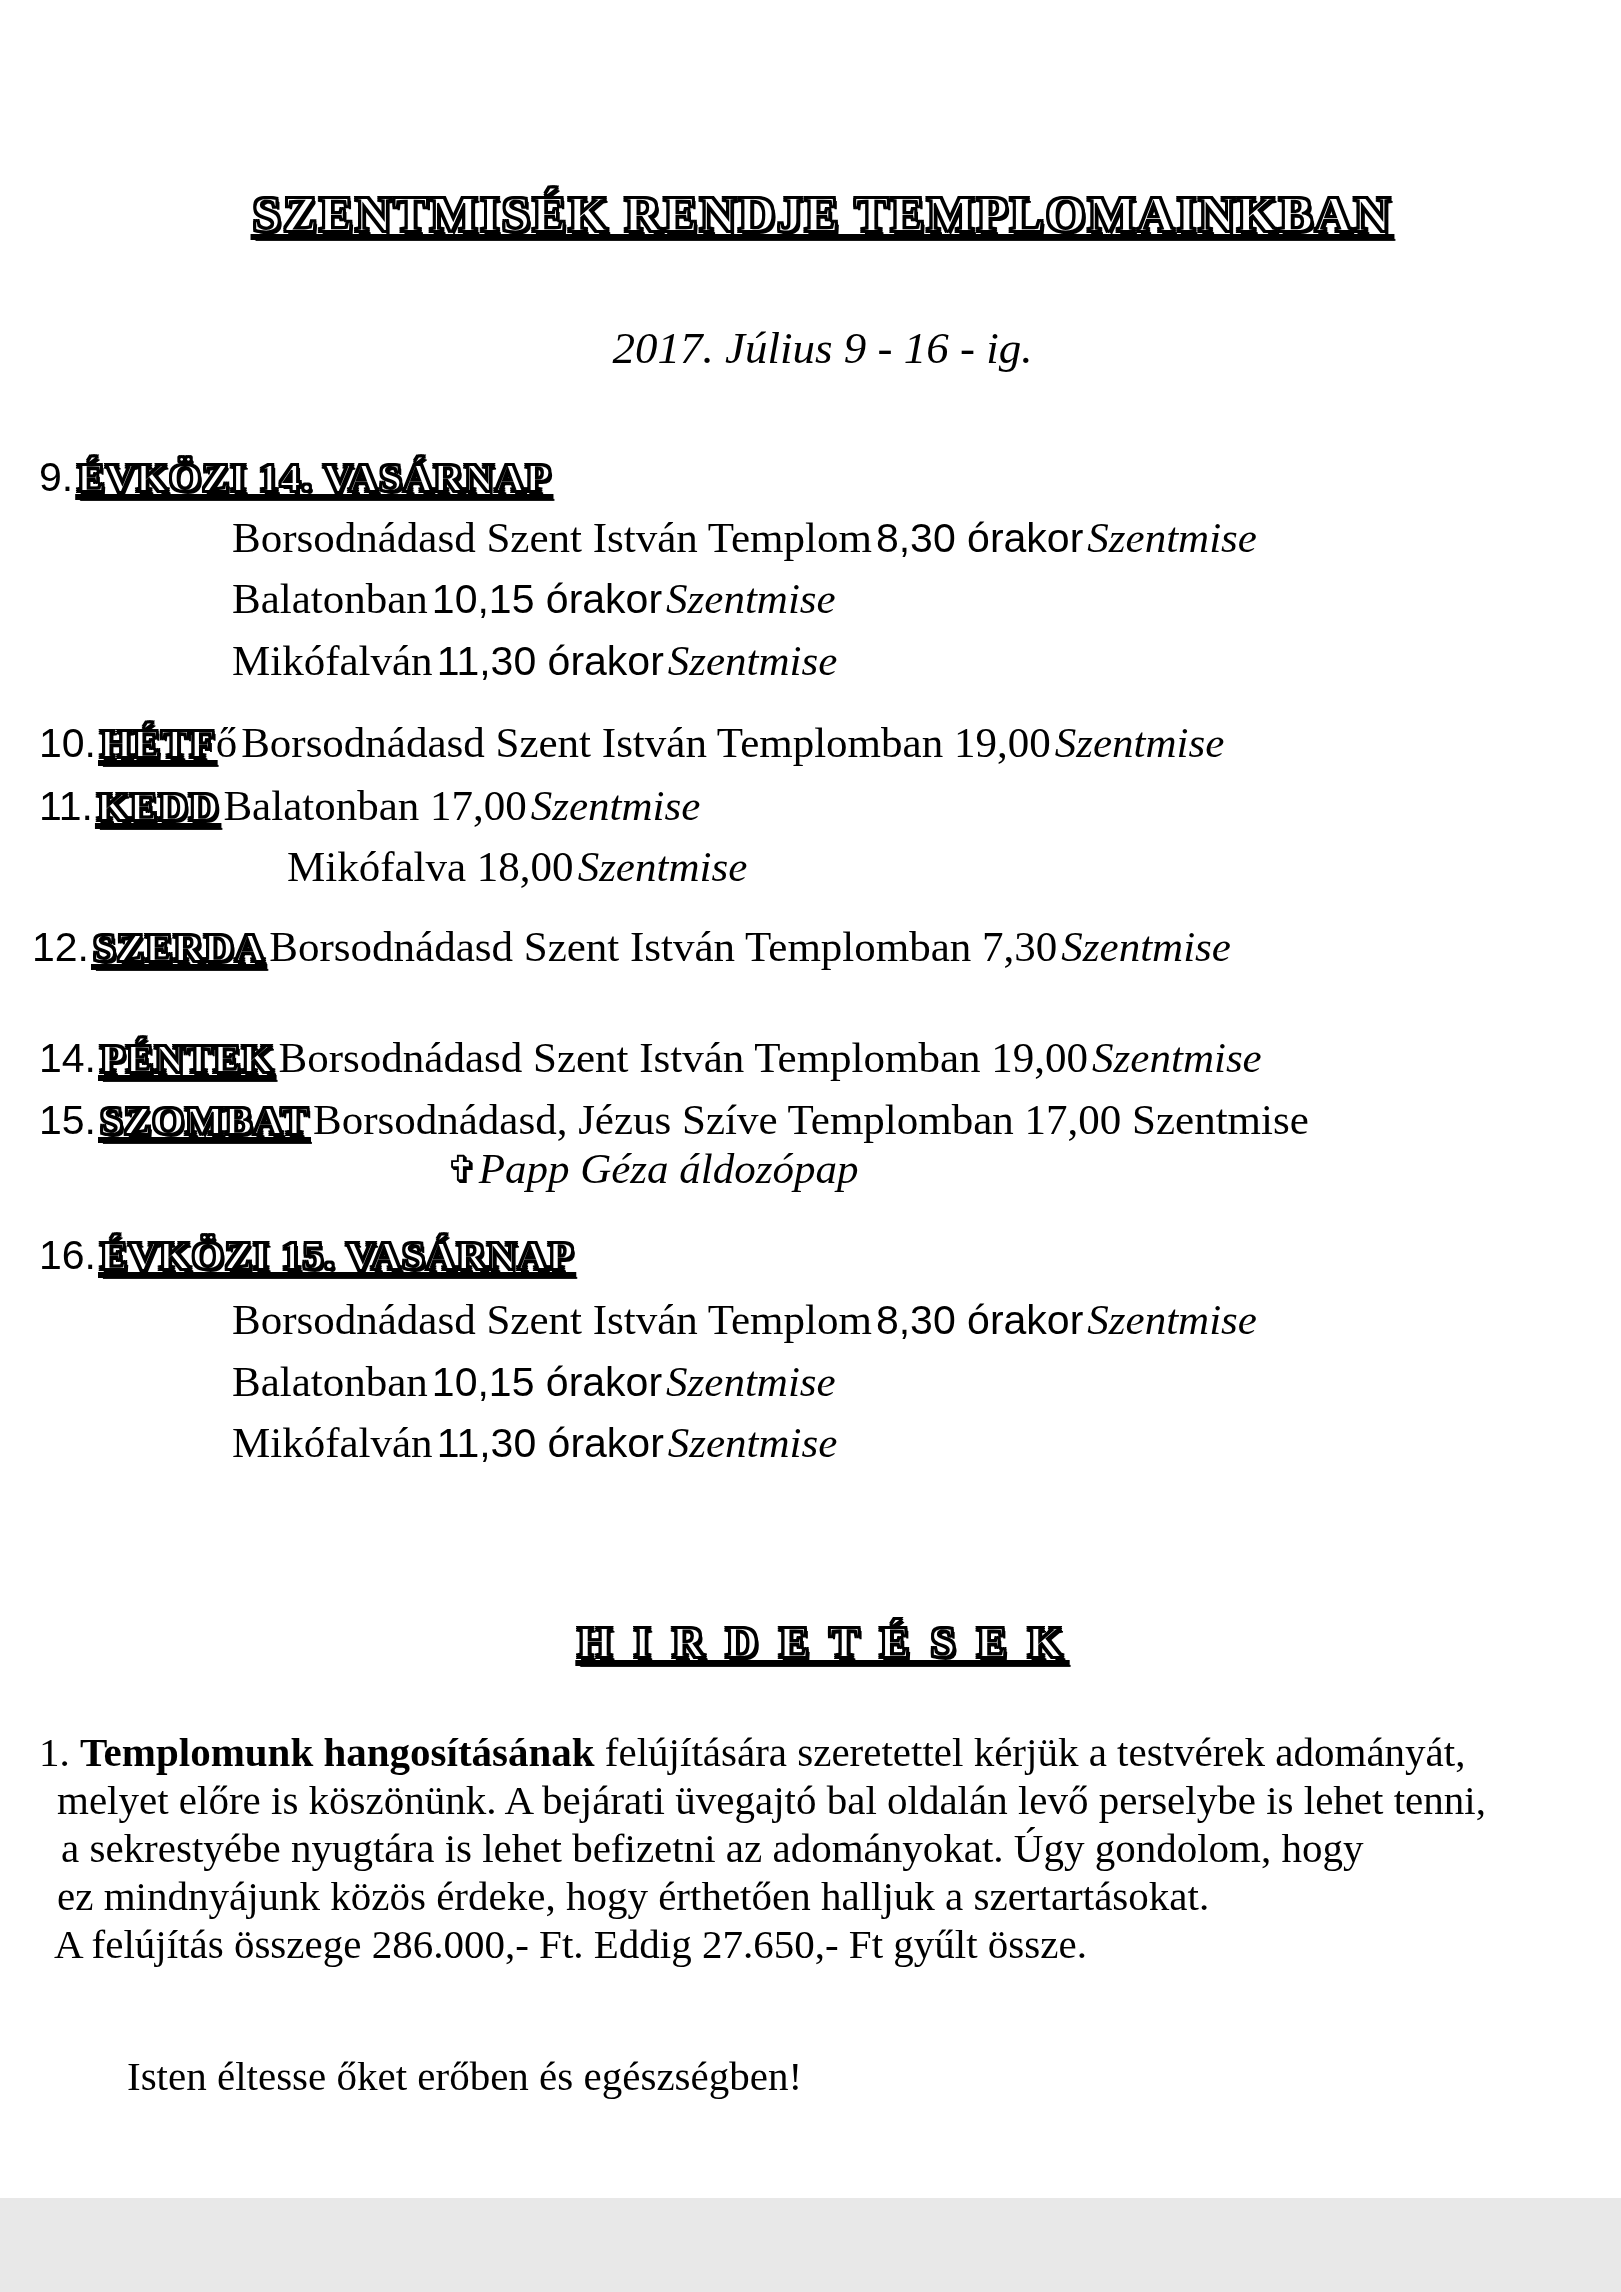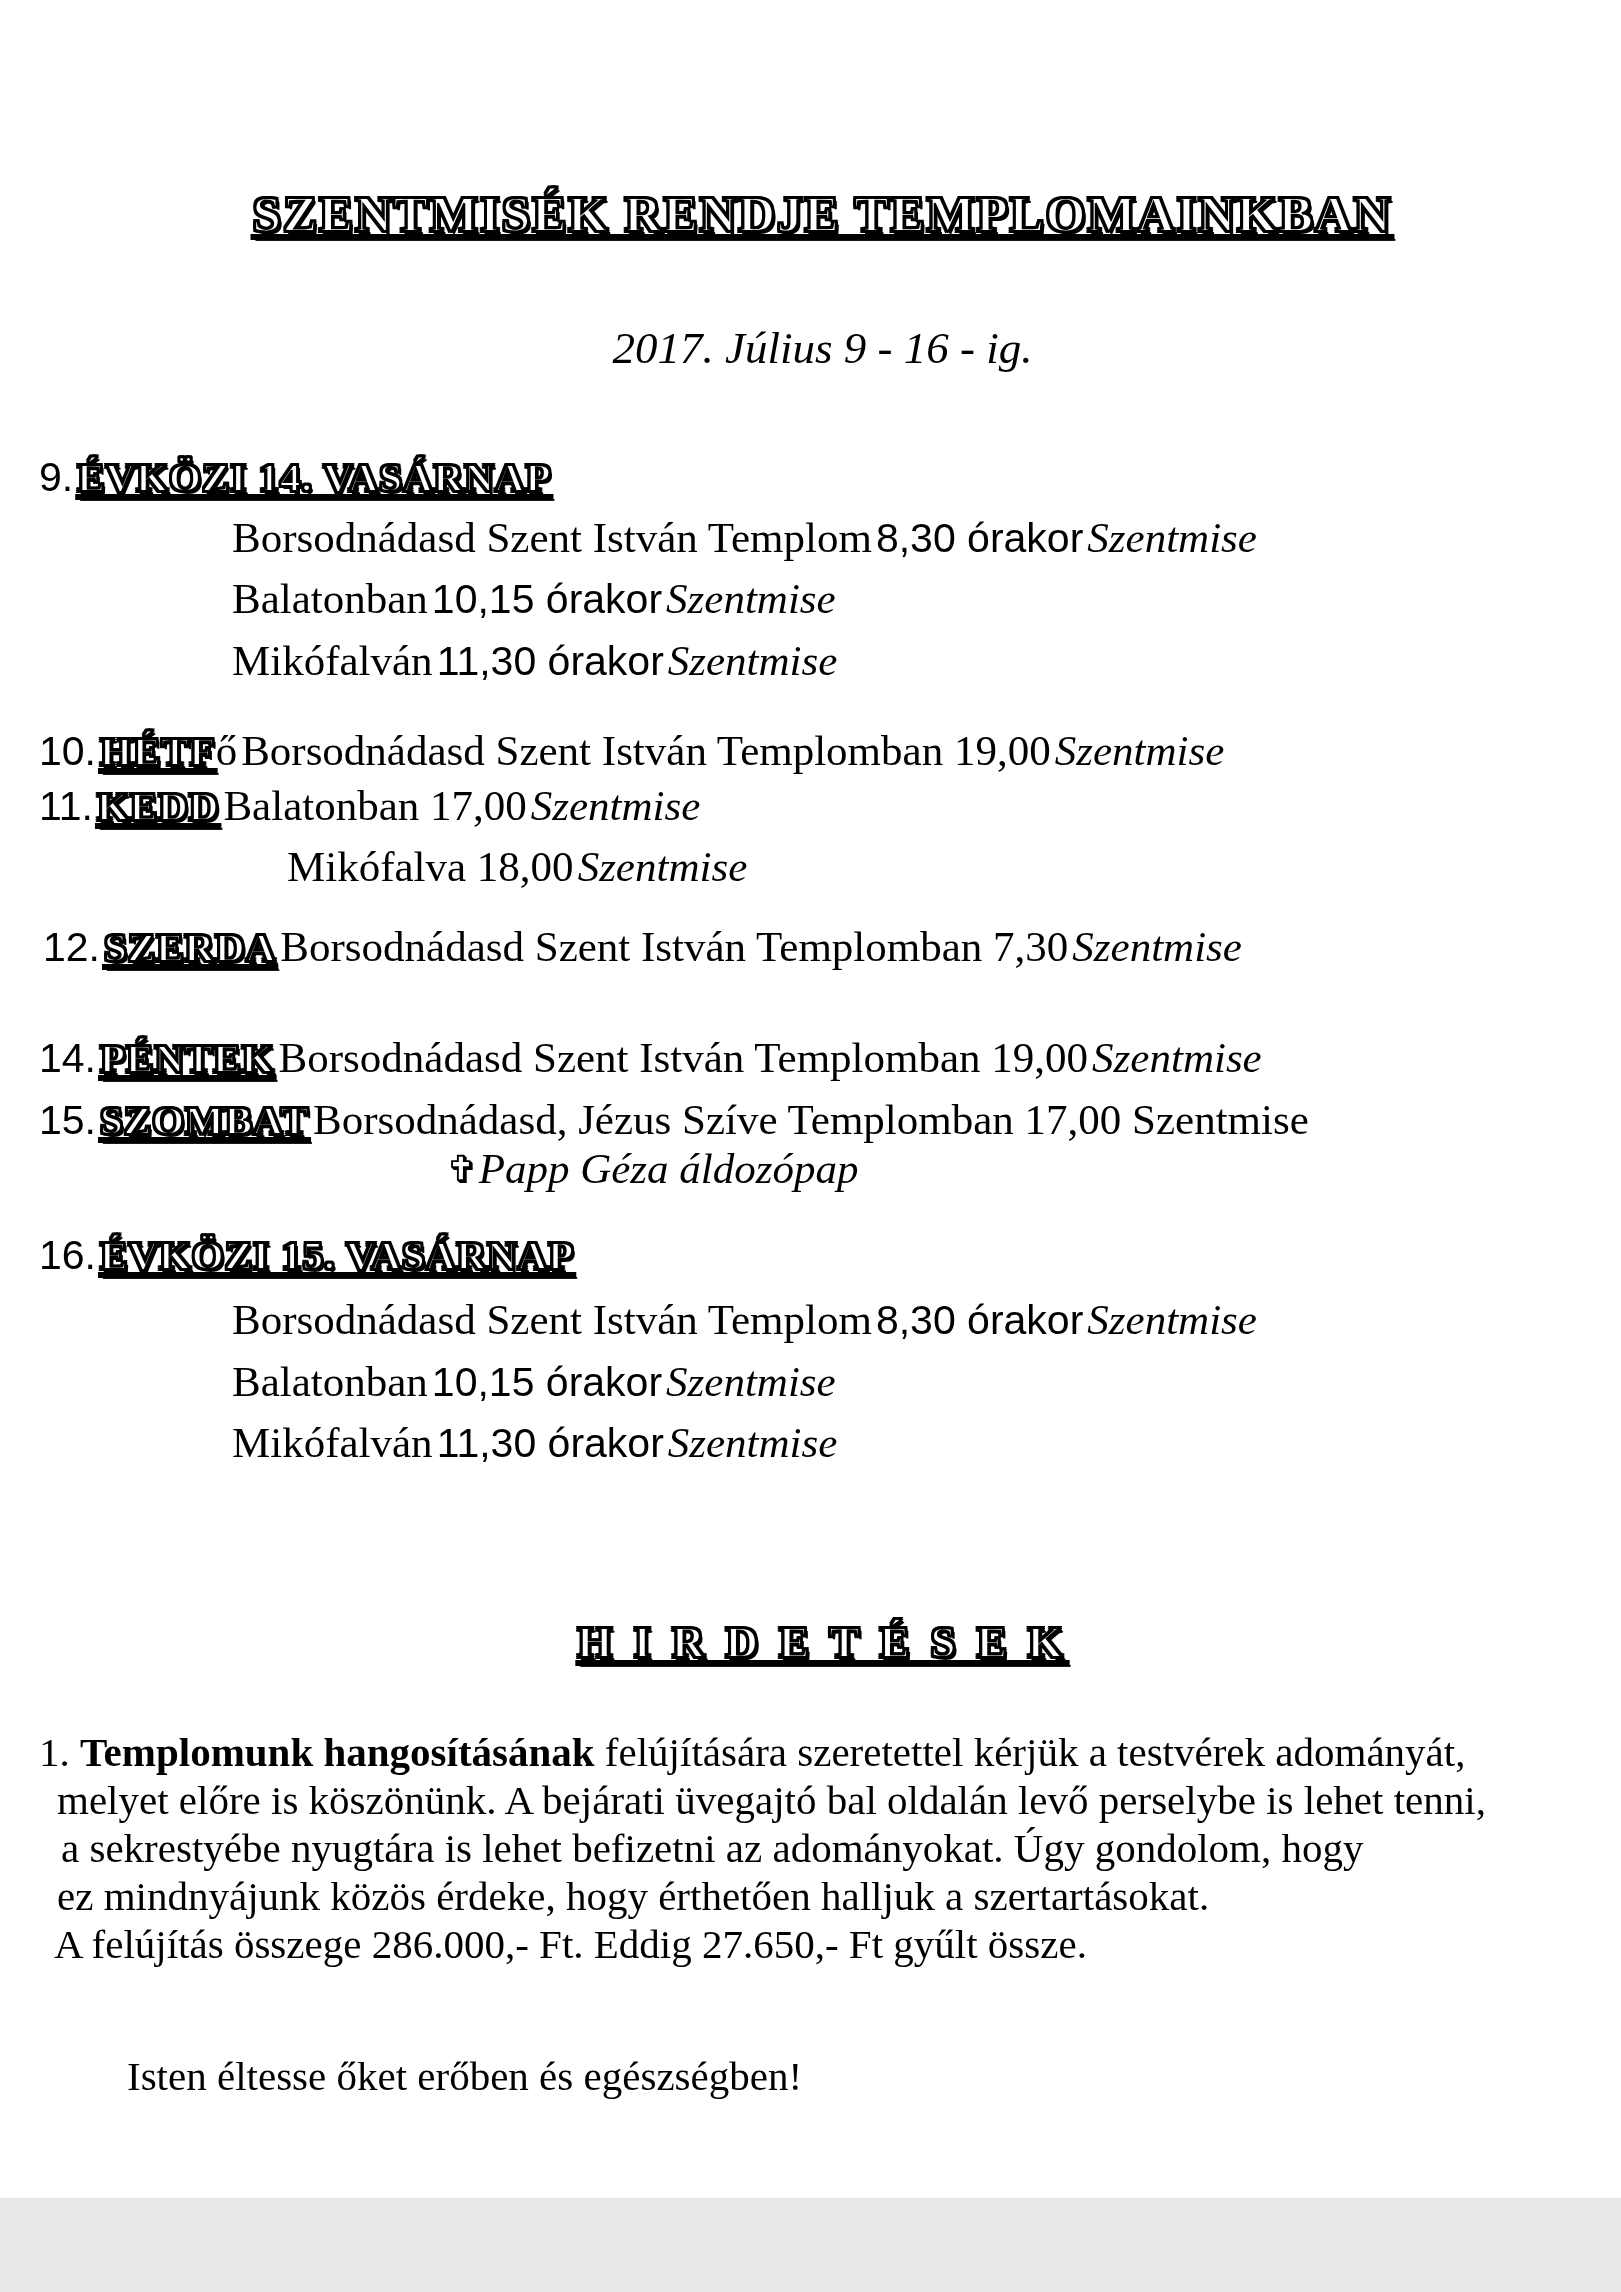--- a/index.html
+++ b/index.html
@@ -74,39 +74,39 @@
     <span class="serif">Balatonban</span>
     <span class="sans">10,15 órakor</span>
     <span class="serif it">Szentmise</span>
   </div>
   <div class="line" style="left:232px; top:635px;">
     <span class="serif">Mikófalván</span>
     <span class="sans">11,30 órakor</span>
     <span class="serif it">Szentmise</span>
   </div>
 
-  <div class="line" style="left:39px; top:717px;margin-top:8px;">
+  <div class="line" style="left:39px; top:717px;">
     <span class="num">10.</span>
     <span class="deco deco-day">HÉTF</span><span class="serif">ő</span>
     <span class="serif">Borsodnádasd Szent István Templomban 19,00</span>
     <span class="serif it">Szentmise</span>
   </div>
 
   <div class="line" style="left:39px; top:780px;">
     <span class="num">11.</span>
     <span class="deco deco-day">KEDD</span>
     <span class="serif">Balatonban 17,00</span>
     <span class="serif it">Szentmise</span>
   </div>
   <div class="line" style="left:287px; top:841px;">
     <span class="serif">Mikófalva 18,00</span>
     <span class="serif it">Szentmise</span>
   </div>
 
-  <div class="line" style="left:43px; top:921px;">
+  <div class="line" style="left:32px; top:921px;">
     <span class="num">12.</span>
     <span class="deco deco-day">SZERDA</span>
     <span class="serif">Borsodnádasd Szent István Templomban 7,30</span>
     <span class="serif it">Szentmise</span>
   </div>
 
   <div class="line" style="left:39px; top:1008px;margin-top:24px;">
     <span class="num">14.</span>
     <span class="deco deco-day">PÉNTEK</span>
     <span class="serif">Borsodnádasd Szent István Templomban 19,00</span>

